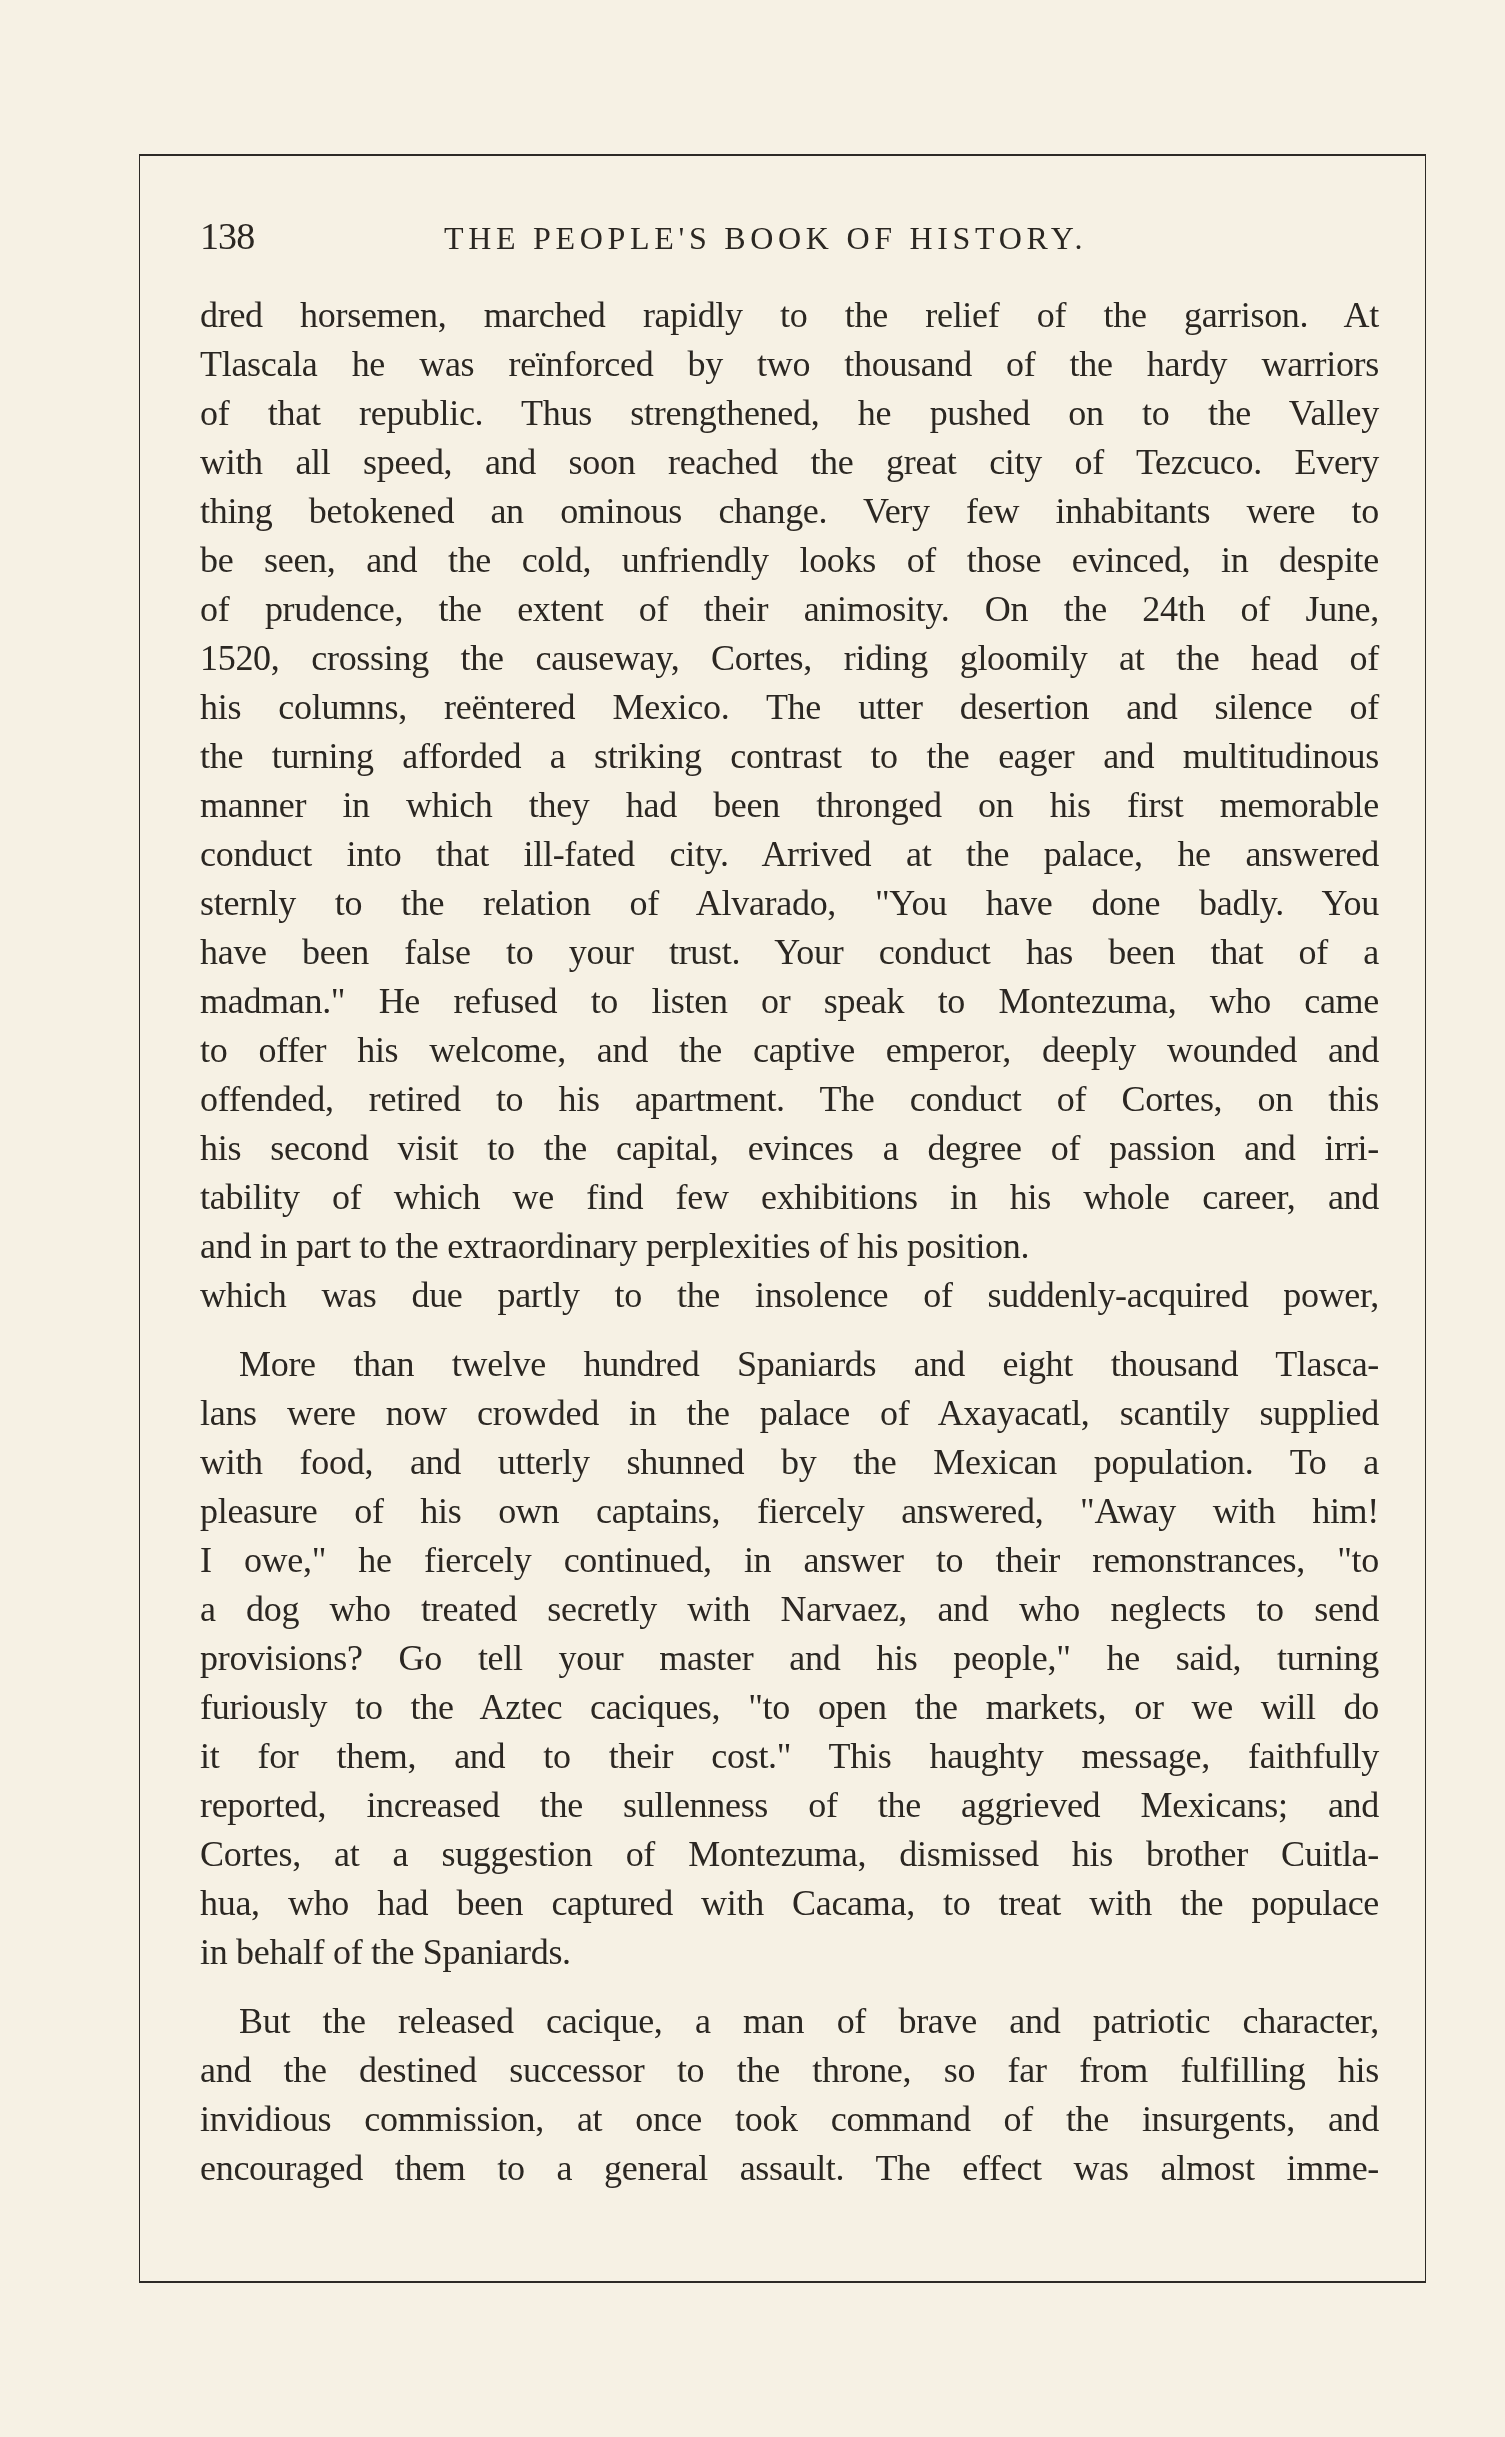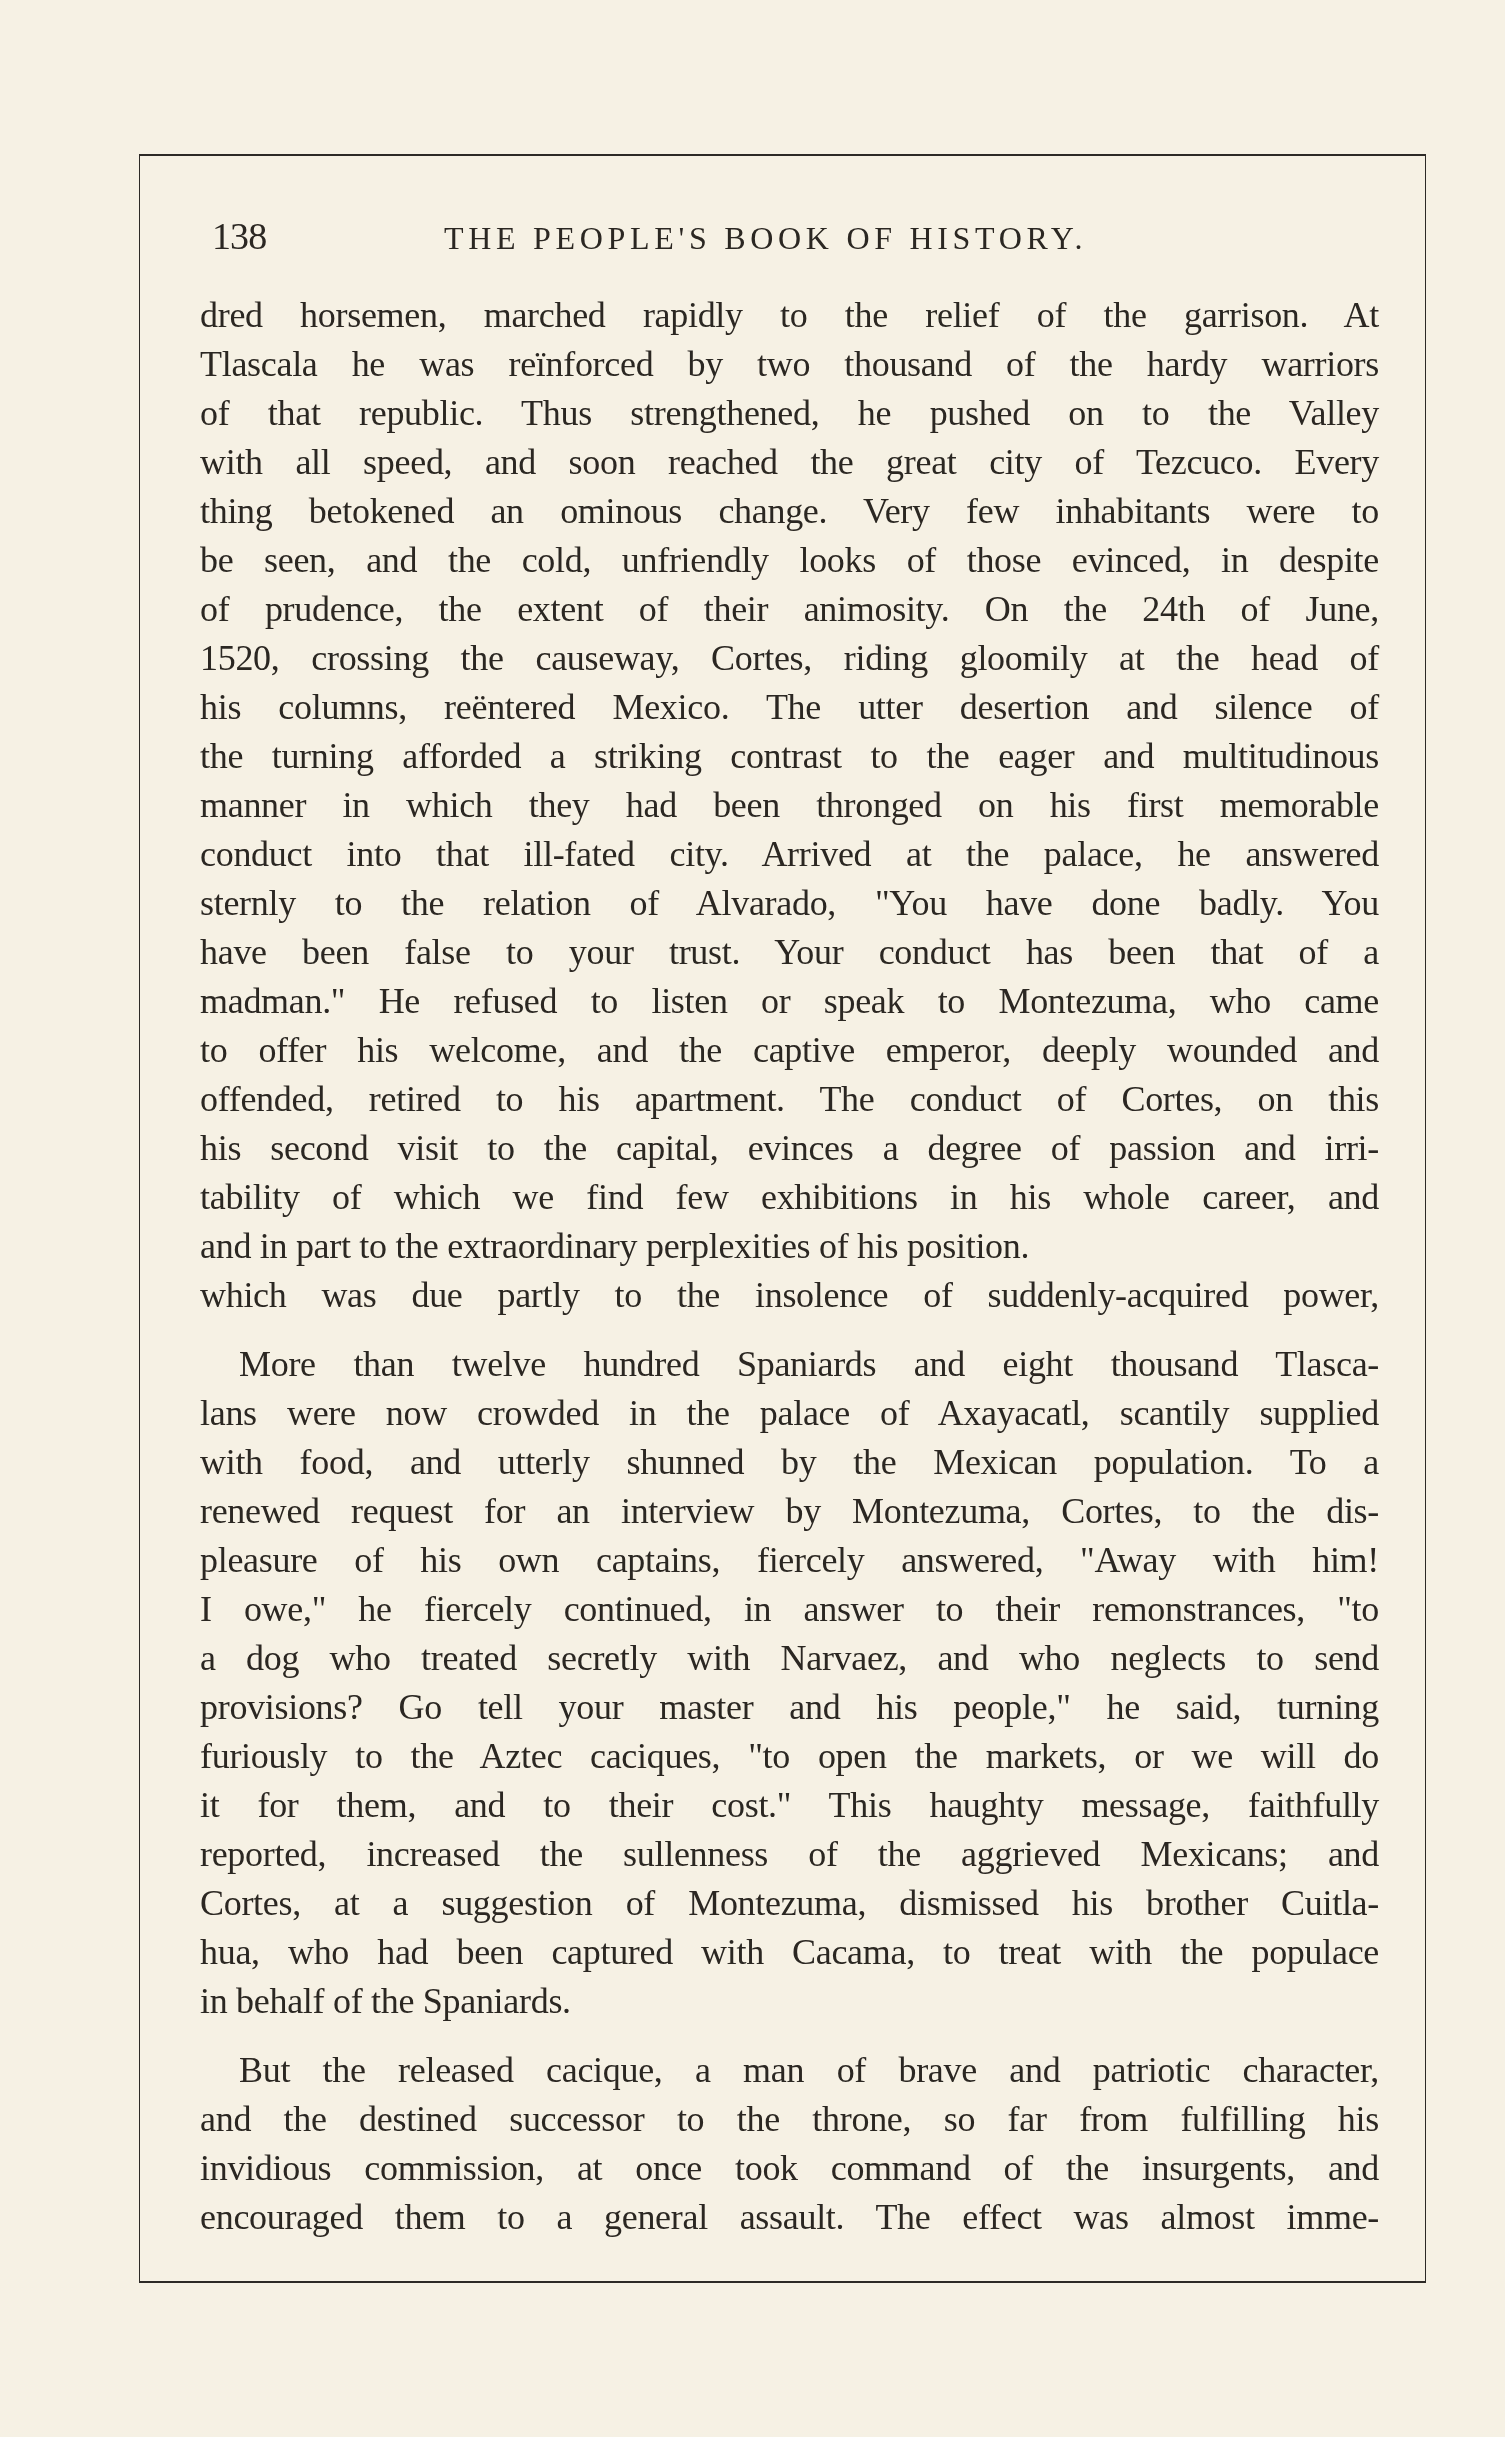--- a/index.html
+++ b/index.html
@@ -1,19 +1,19 @@
 <!DOCTYPE html>
 <html style="font-size:15px"><head>
 <meta charset="utf-8">
 <style>
   html, body { margin:0; padding:0; }
   body { width:1506px; height:2438px; background:#f6f1e4; position:relative; overflow:hidden; font-family:"Liberation Serif","DejaVu Serif",serif; color:#2b2722; }
   .frame { position:absolute; left:139px; top:154px; width:1287px; height:2129px; border:1.9px solid #2d2a26; border-top-width:2.8px; border-bottom-width:2.8px; box-sizing:border-box; }
   .header { position:absolute; left:200px; top:214px; width:1176px; height:47px; }
-  .page-num { position:absolute; left:12px; top:0; font-size:38px; letter-spacing:-0.9px; }
+  .page-num { position:absolute; left:0; top:0; font-size:38px; letter-spacing:-0.9px; }
   .running-title { position:absolute; left:244px; top:5.6px; font-size:32px; letter-spacing:4.7px; }
   .body-text { position:absolute; left:200px; top:291px; width:1179px; }
   .line { height:49px; line-height:49px; font-size:36px; white-space:nowrap; text-align:justify; text-align-last:justify; letter-spacing:-0.3px; }
   .line.last { text-align-last:left; }
   .line.indent { padding-left:39px;margin-top:20px; }
 </style>
 </head>
 <body>
 
 <div class="frame"></div>
@@ -41,21 +41,20 @@
   <div class="line">madman."  He refused to listen or speak to Montezuma, who came</div>
   <div class="line">to offer his welcome, and the captive emperor, deeply wounded and</div>
   <div class="line">offended, retired to his apartment.  The conduct of Cortes, on this</div>
   <div class="line">his second visit to the capital, evinces a degree of passion and irri-</div>
   <div class="line">tability of which we find few exhibitions in his whole career, and</div>
   <div class="line last">and in part to the extraordinary perplexities of his position.</div>
   <div class="line">which was due partly to the insolence of suddenly-acquired power,</div>
   <div class="line indent">More than twelve hundred Spaniards and eight thousand Tlasca-</div>
   <div class="line">lans were now crowded in the palace of Axayacatl, scantily supplied</div>
   <div class="line">with food, and utterly shunned by the Mexican population.  To a</div>
-  <div class="line">renewed request for an interview by Montezuma, Cortes, to the dis-</div>
   <div class="line">pleasure of his own captains, fiercely answered, "Away with him!</div>
   <div class="line">I owe," he fiercely continued, in answer to their remonstrances, "to</div>
   <div class="line">a dog who treated secretly with Narvaez, and who neglects to send</div>
   <div class="line">provisions?  Go tell your master and his people," he said, turning</div>
   <div class="line">furiously to the Aztec caciques, "to open the markets, or we will do</div>
   <div class="line">it for them, and to their cost."  This haughty message, faithfully</div>
   <div class="line">reported, increased the sullenness of the aggrieved Mexicans; and</div>
   <div class="line">Cortes, at a suggestion of Montezuma, dismissed his brother Cuitla-</div>
   <div class="line">hua, who had been captured with Cacama, to treat with the populace</div>
   <div class="line last">in behalf of the Spaniards.</div>

